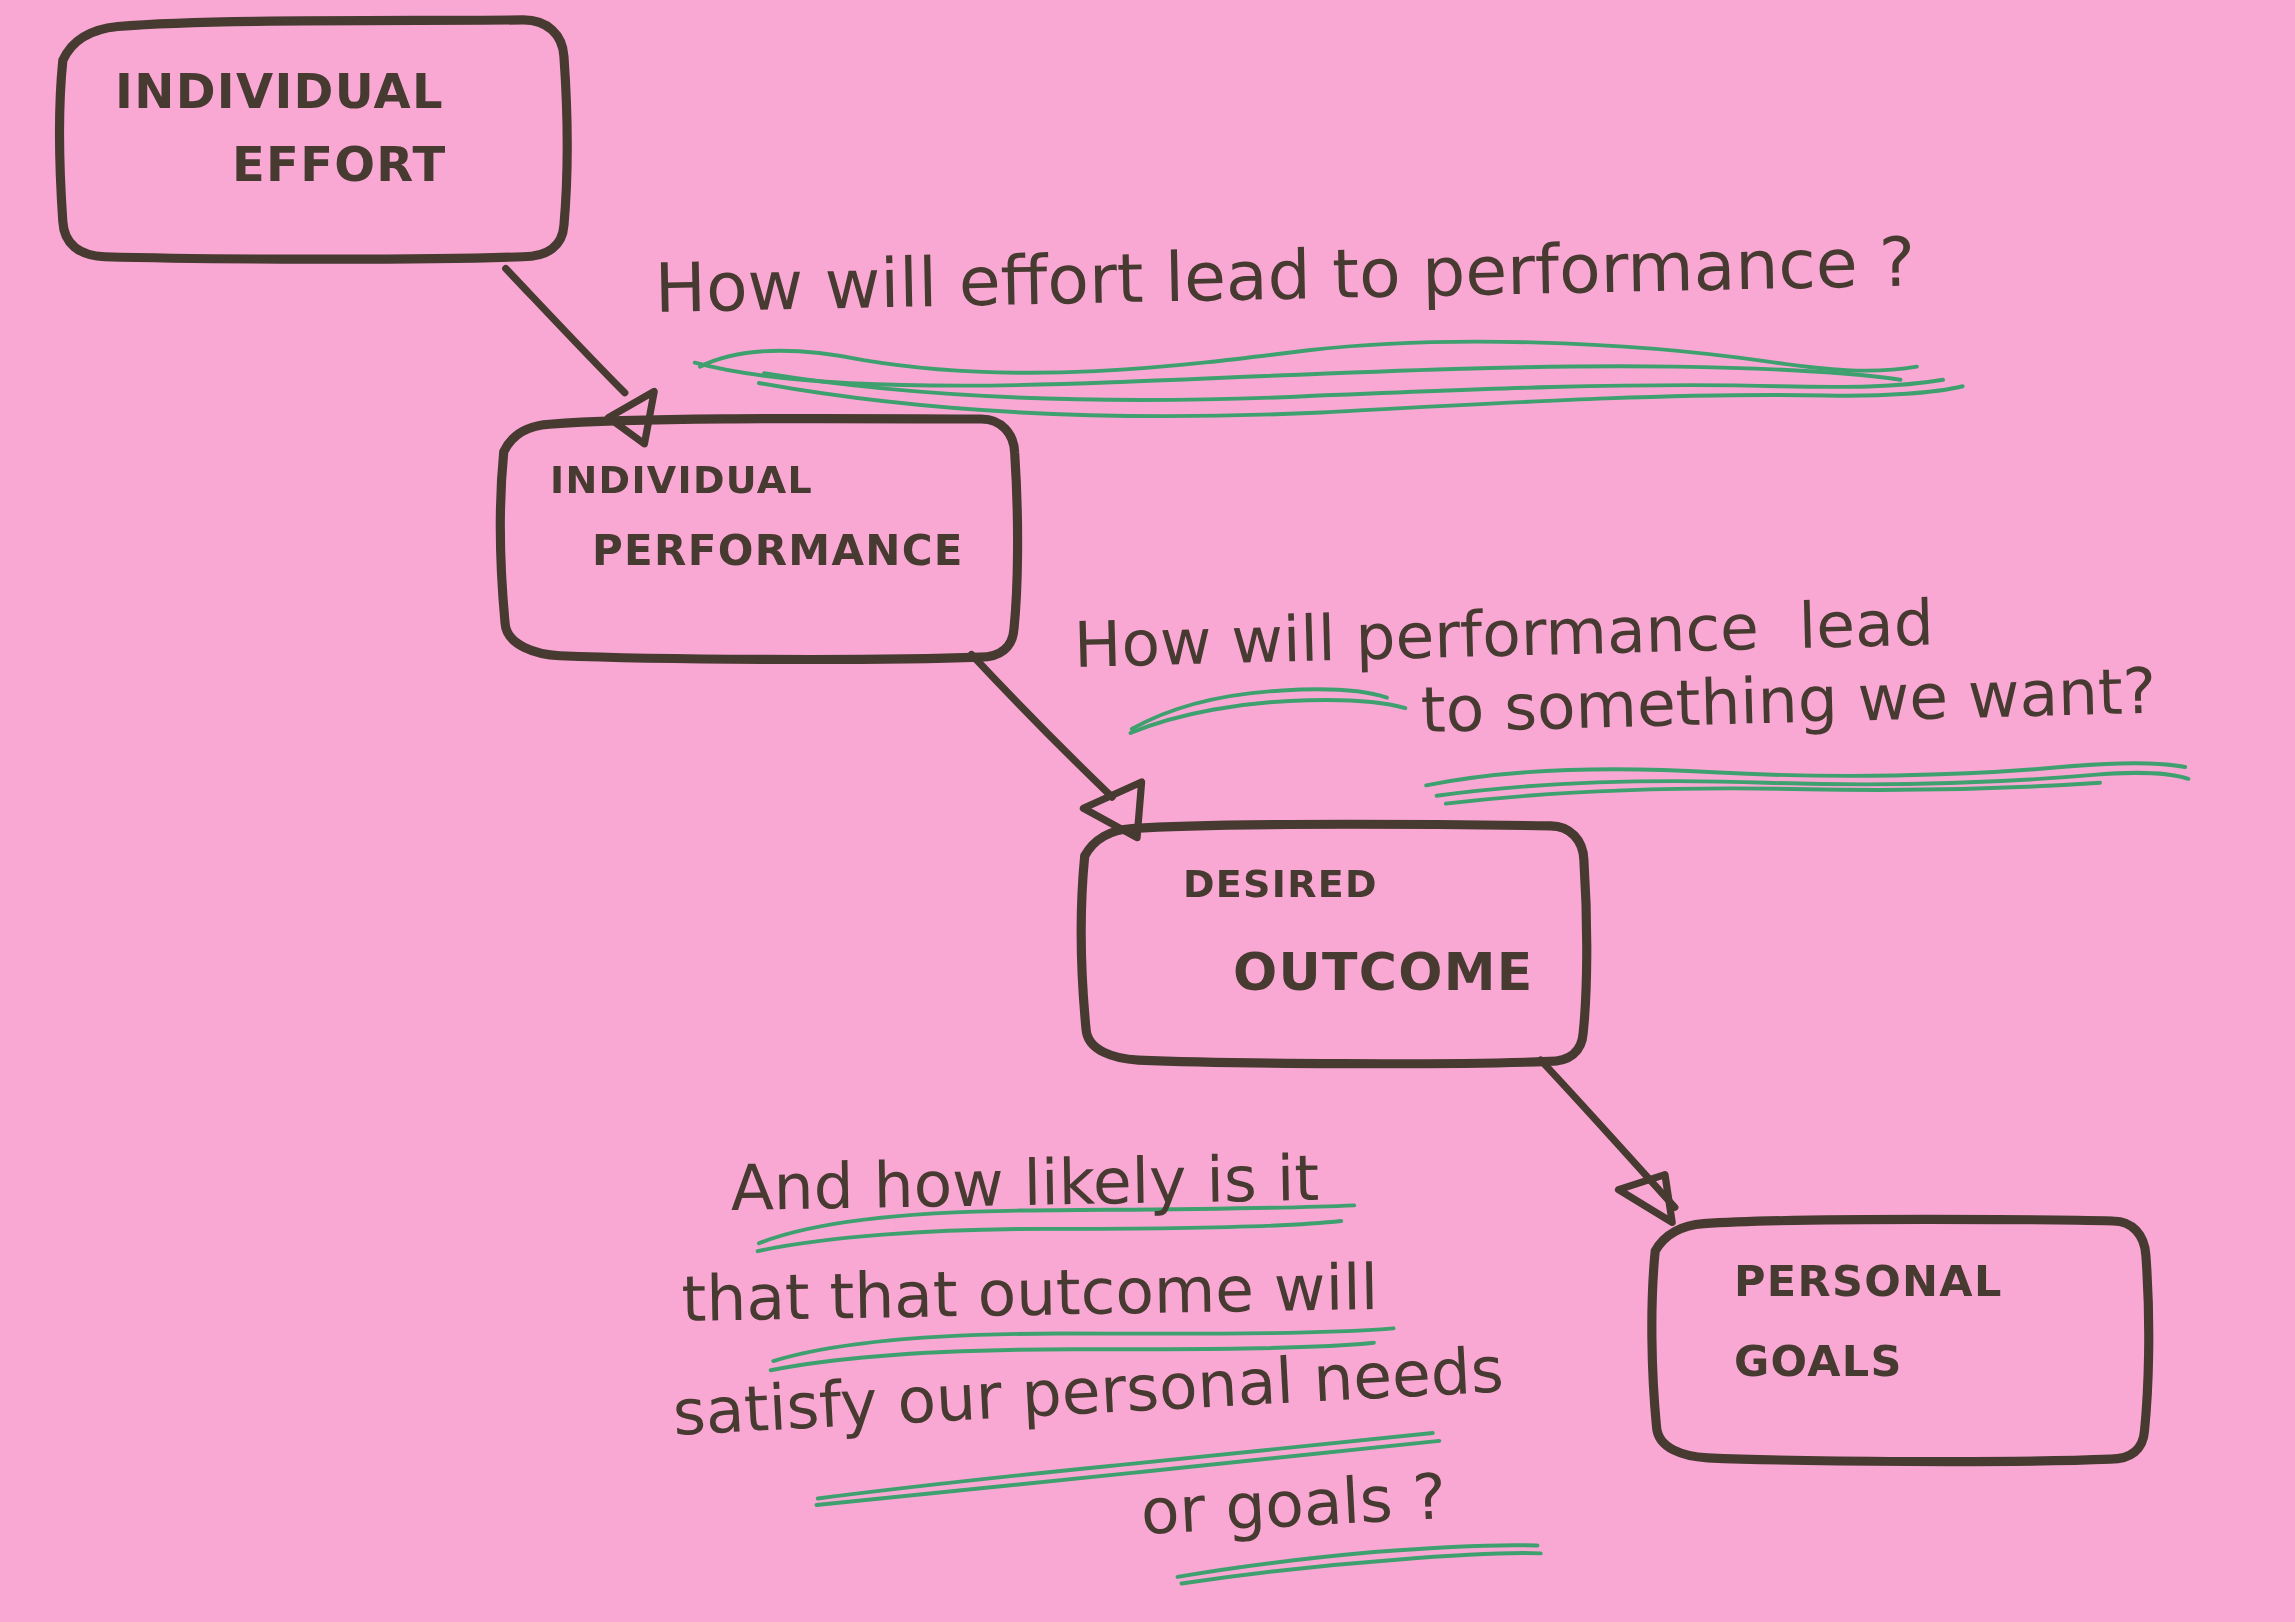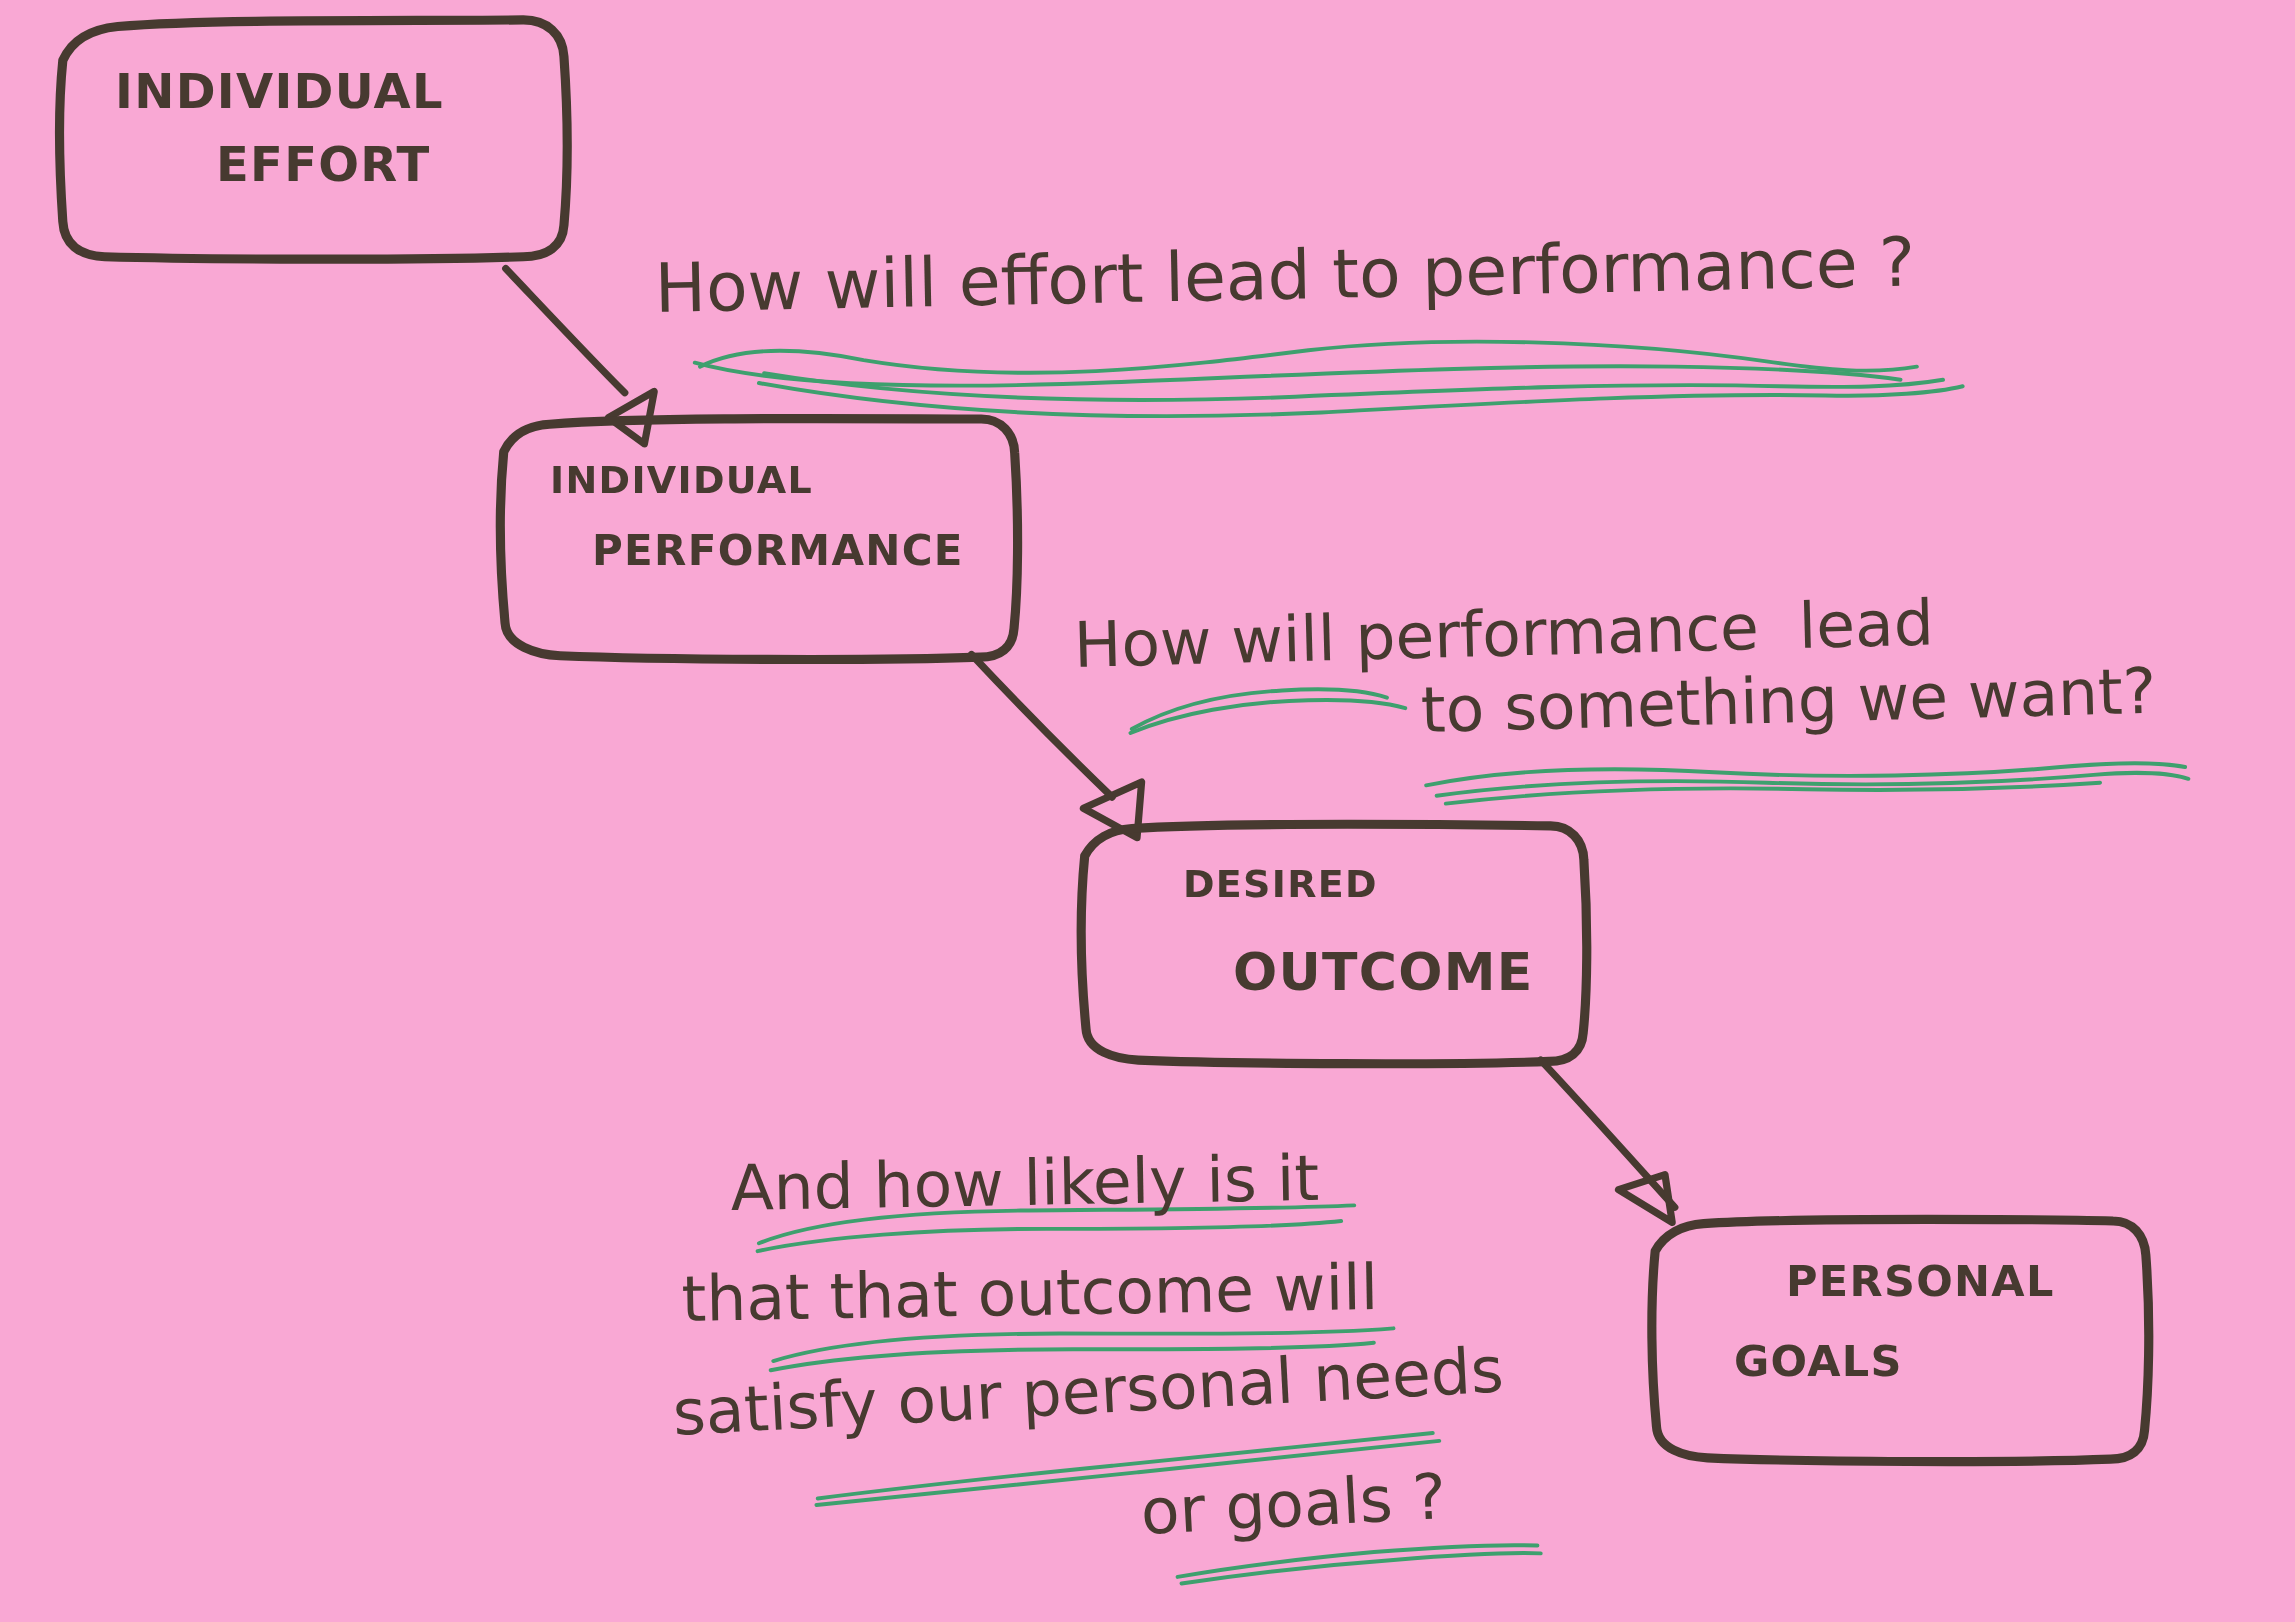--- a/index.html
+++ b/index.html
@@ -136,29 +136,29 @@
     </g>
 
     <g>
       <path class="hl" d="M 1800,2410 C 1880,2396 1990,2382 2100,2372 C 2200,2364 2290,2360 2350,2362"></path>
       <path class="hl" d="M 1806,2420 C 1900,2406 2020,2392 2130,2384 C 2230,2376 2310,2372 2355,2374"></path>
     </g>
 
   </svg>
 
   <div class="node-label" style="left:115px; top:63px; font-size:48px;">INDIVIDUAL</div>
-  <div class="node-label" style="left:216px; top:136px; font-size:48px;">EFFORT</div>
+  <div class="node-label" style="left:232px; top:136px; font-size:48px;">EFFORT</div>
 
   <div class="node-label" style="left:550px; top:458px; font-size:38px;">INDIVIDUAL</div>
   <div class="node-label" style="left:592px; top:526px; font-size:42px;">PERFORMANCE</div>
 
   <div class="node-label" style="left:1146px; top:862px; font-size:38px;margin-left:37px;">DESIRED</div>
   <div class="node-label" style="left:1233px; top:942px; font-size:52px;">OUTCOME</div>
 
-  <div class="node-label" style="left:1786px; top:1256px; font-size:43px;">PERSONAL</div>
+  <div class="node-label" style="left:1734px; top:1256px; font-size:43px;">PERSONAL</div>
   <div class="node-label" style="left:1734px; top:1336px; font-size:43px;">GOALS</div>
 
   <div class="note-line" style="left:654px; top:249px; font-size:68px; transform:rotate(-1.2deg); transform-origin:left top;">How will effort lead to performance ?</div>
 
   <div class="note-line" style="left:1073px; top:609px; font-size:63px; transform:rotate(-1.5deg); transform-origin:left top;">How will performance  lead</div>
   <div class="note-line" style="left:1420px; top:674px; font-size:63px; transform:rotate(-1.5deg); transform-origin:left top;">to something we want?</div>
 
   <div class="note-line" style="left:730px; top:1152px; font-size:63px; transform:rotate(-1.0deg); transform-origin:left top;">And how likely is it</div>
   <div class="note-line" style="left:681px; top:1263px; font-size:63px; transform:rotate(-1.0deg); transform-origin:left top;">that that outcome will</div>
   <div class="note-line" style="left:671px; top:1377px; font-size:63px; transform:rotate(-3.0deg); transform-origin:left top;">satisfy our personal needs</div>

